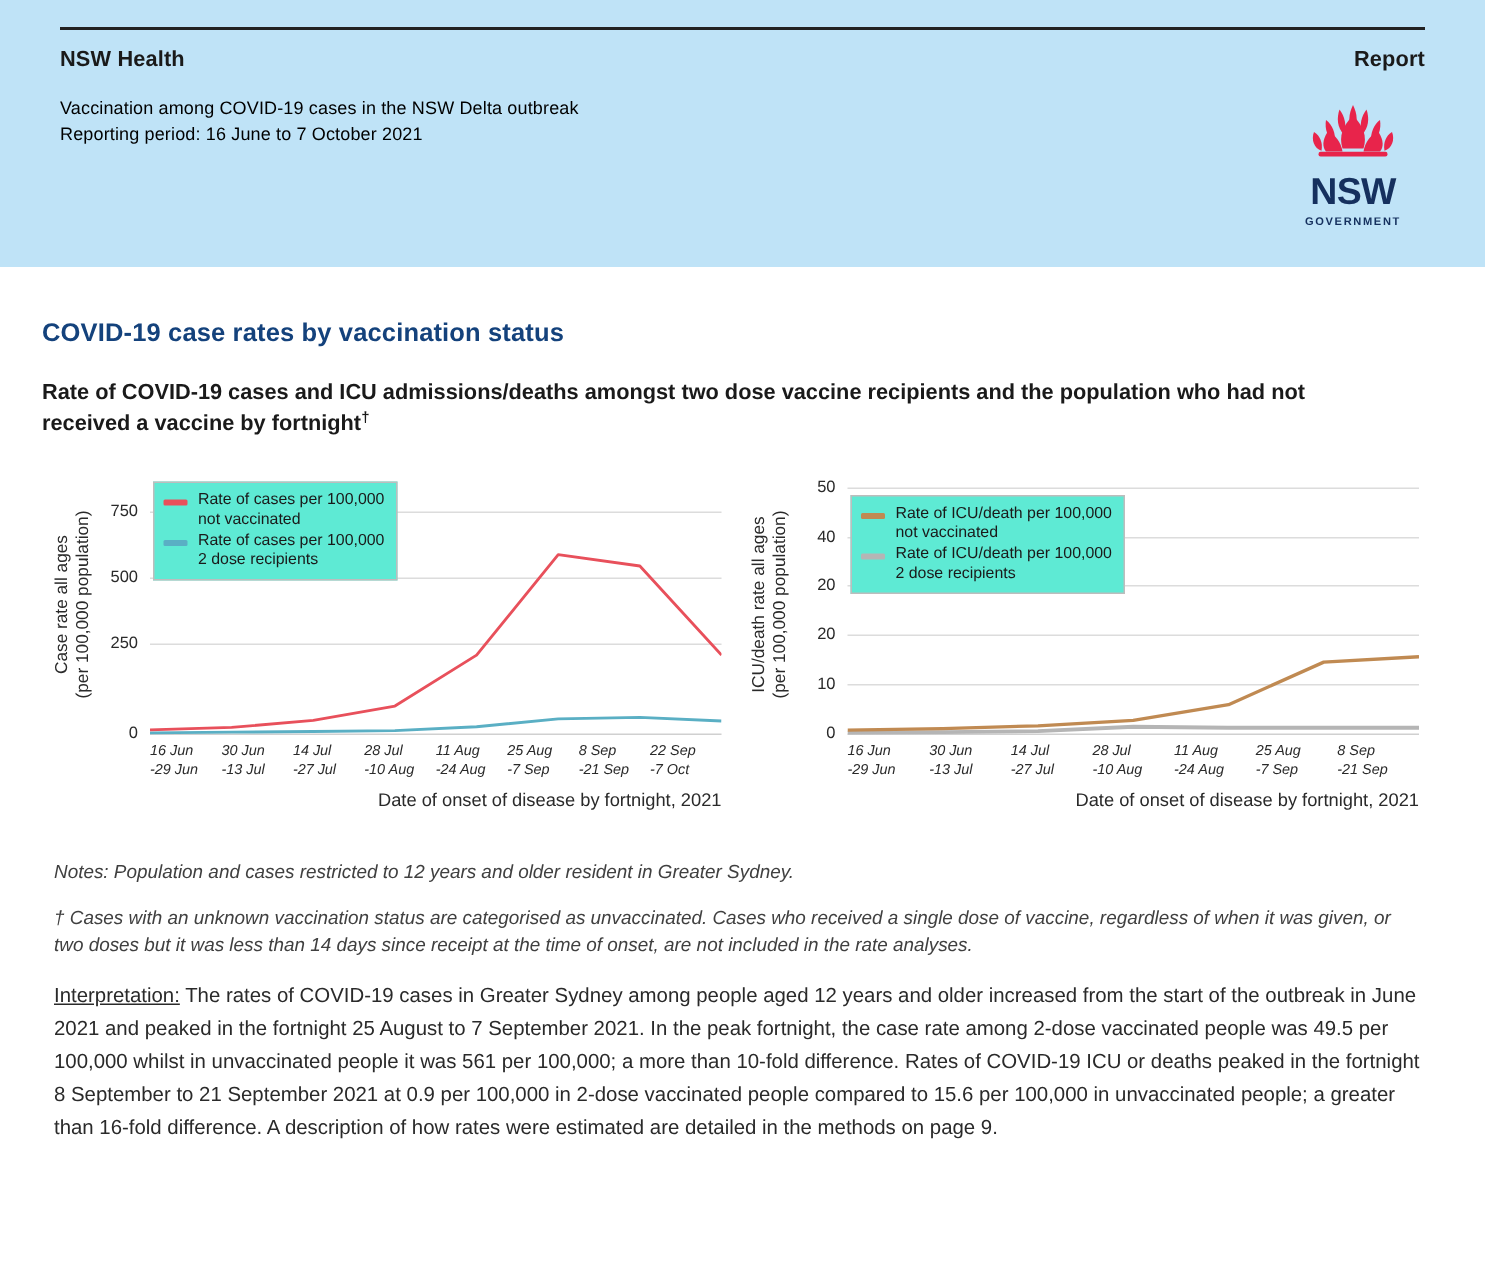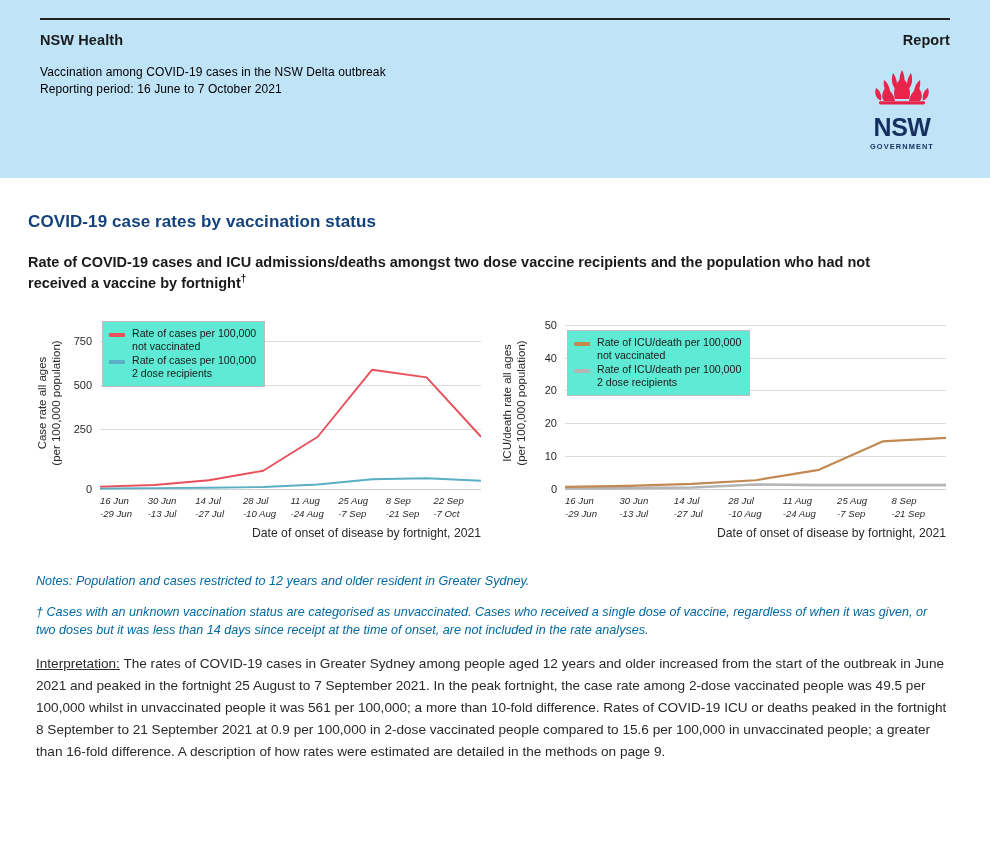--- a/index.html
+++ b/index.html
@@ -220,21 +220,21 @@
   }
 
   
   .notes {
     padding: 0 40px;
     margin-top: 22px;
   }
   .note-line {
     font-size: 12.6px;
     font-style: italic;
-    color: #0369a1;
+    color: #404040;
     line-height: 1.46;
     margin-bottom: 12px;
     max-width: 915px;
   }
   .interp {
     padding: 0 40px;
     margin-top: 13px;
     font-size: 13.6px;
     line-height: 1.62;
     color: #2a2a2a;

